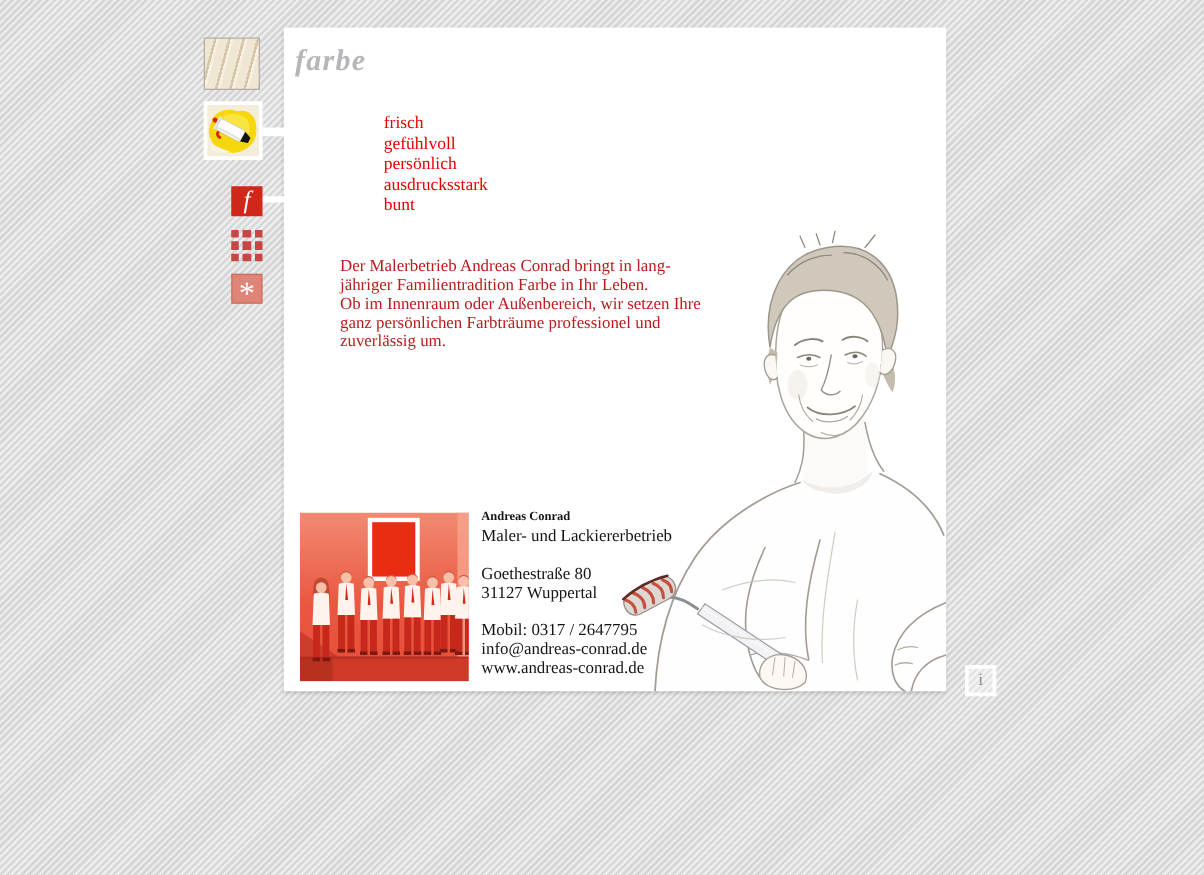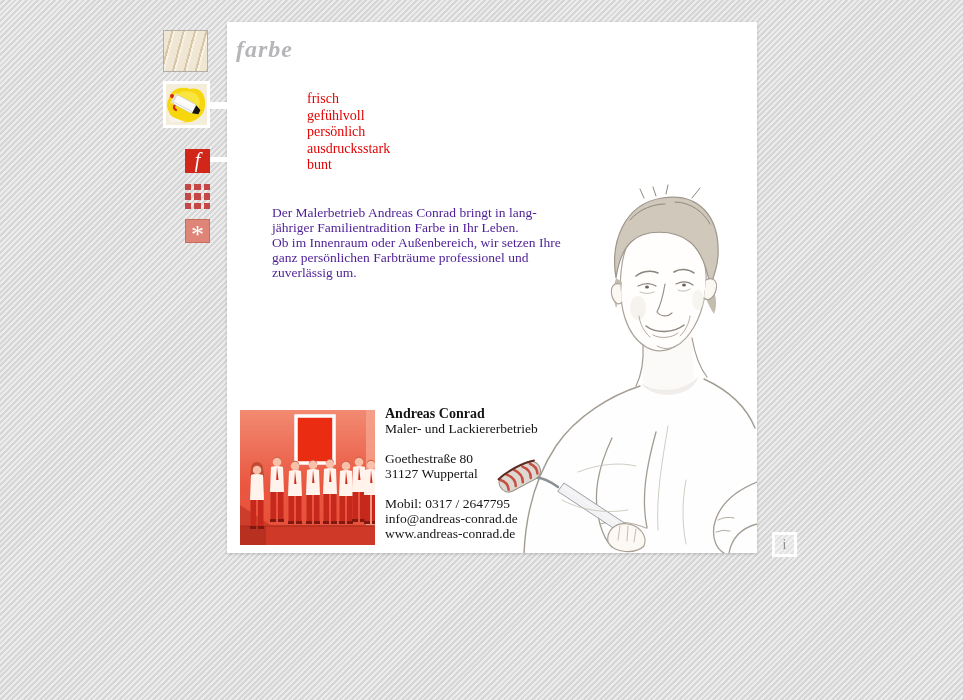--- a/index.html
+++ b/index.html
@@ -17,27 +17,27 @@
     position:absolute;left:9px;top:14px;
     font-style:italic;font-size:24px;letter-spacing:1px;
     color:var(--title-gray,#b6b6ba);
     font-weight:bold;
   }
   .keywords{
     position:absolute;left:80px;top:69px;
     color:var(--accent-red,#e50000);
     font-size:14px;line-height:16.5px;white-space:pre-line;
   }
-  .bodytext{position:absolute;left:45px;top:183px;width:300px;color:#4c1d95;}
+  .bodytext{position:absolute;left:45px;top:183px;width:300px;color:#b91c1c;}
   .bodytext .para{font-size:13.5px;line-height:15px;white-space:pre-line;margin:0 0 15px 0;}
   
   .team-photo{position:absolute;left:13px;top:388px;width:135px;height:135px;}
   
   .contact{position:absolute;left:158px;top:384px;font-size:13.5px;line-height:15px;color:#141414;z-index:3;}
-  .contact .cname{font-weight:bold;font-size:14px;}
+  .contact .cname{font-weight:bold;font-size:10px;}
   .contact .gap{height:15px;}
   
   .illustration{position:absolute;left:233px;top:158px;width:297px;height:373px;z-index:1;}
   
   .nav-icon{position:absolute;cursor:pointer;z-index:4;}
   .icon-wood{
     left:163px;top:30px;width:45px;height:42px;box-sizing:border-box;
     border:1px solid #b3afa6;
     background:repeating-linear-gradient(105deg,#f0e6d4 0 7px,#d8c6a8 7px 9px,#f8f1e3 9px 11px);
   }

